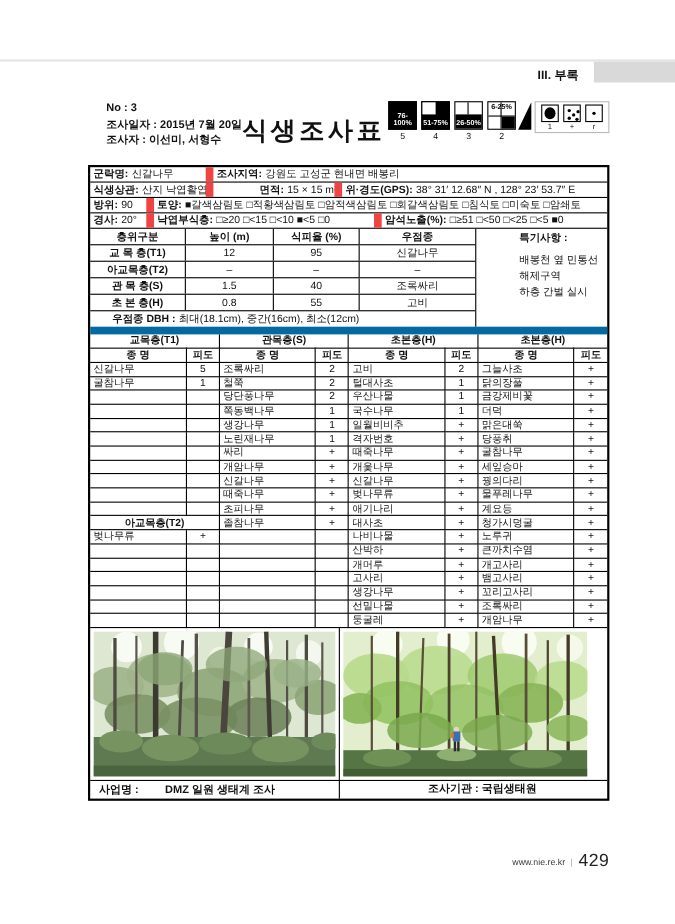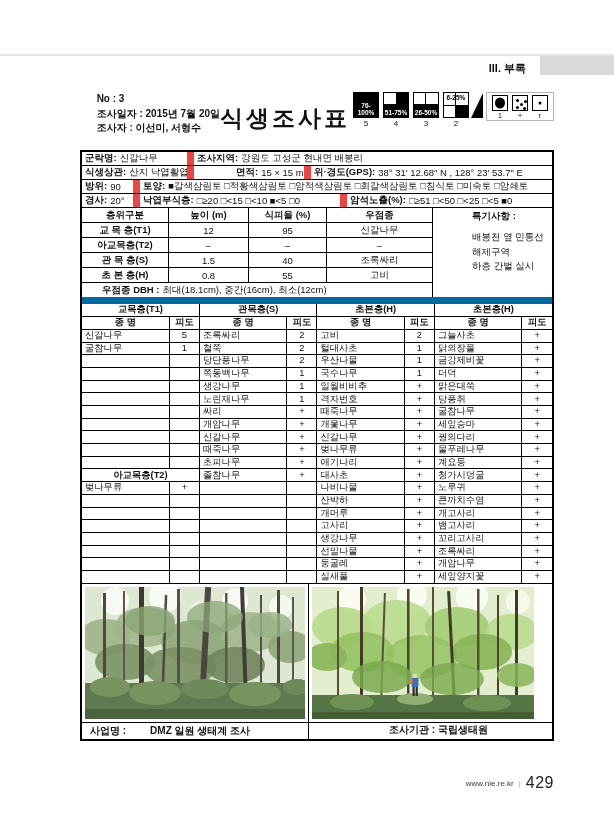--- a/index.html
+++ b/index.html
@@ -464,30 +464,20 @@
             <td class="cv">+</td>
           </tr>
           <tr>
             <td class="nm"></td>
             <td class="cv"></td>
             <td class="nm"></td>
             <td class="cv"></td>
             <td class="nm">둥굴레</td>
             <td class="cv">+</td>
             <td class="nm">개암나무</td>
-            <td class="cv">+</td>
-          </tr>
-          <tr>
-            <td class="nm"></td>
-            <td class="cv"></td>
-            <td class="nm"></td>
-            <td class="cv"></td>
-            <td class="nm">실새풀</td>
-            <td class="cv">+</td>
-            <td class="nm">세잎양지꽃</td>
             <td class="cv">+</td>
           </tr>
         </tbody>
     </table>
 
     <div class="photo-row">
       <div class="pcell-l">
         <svg width="220" height="132" viewBox="0 0 220 132">
           <rect width="220" height="132" fill="#dde7d2"></rect>
           <circle cx="30" cy="14" r="14" fill="#f8faf4"></circle>

